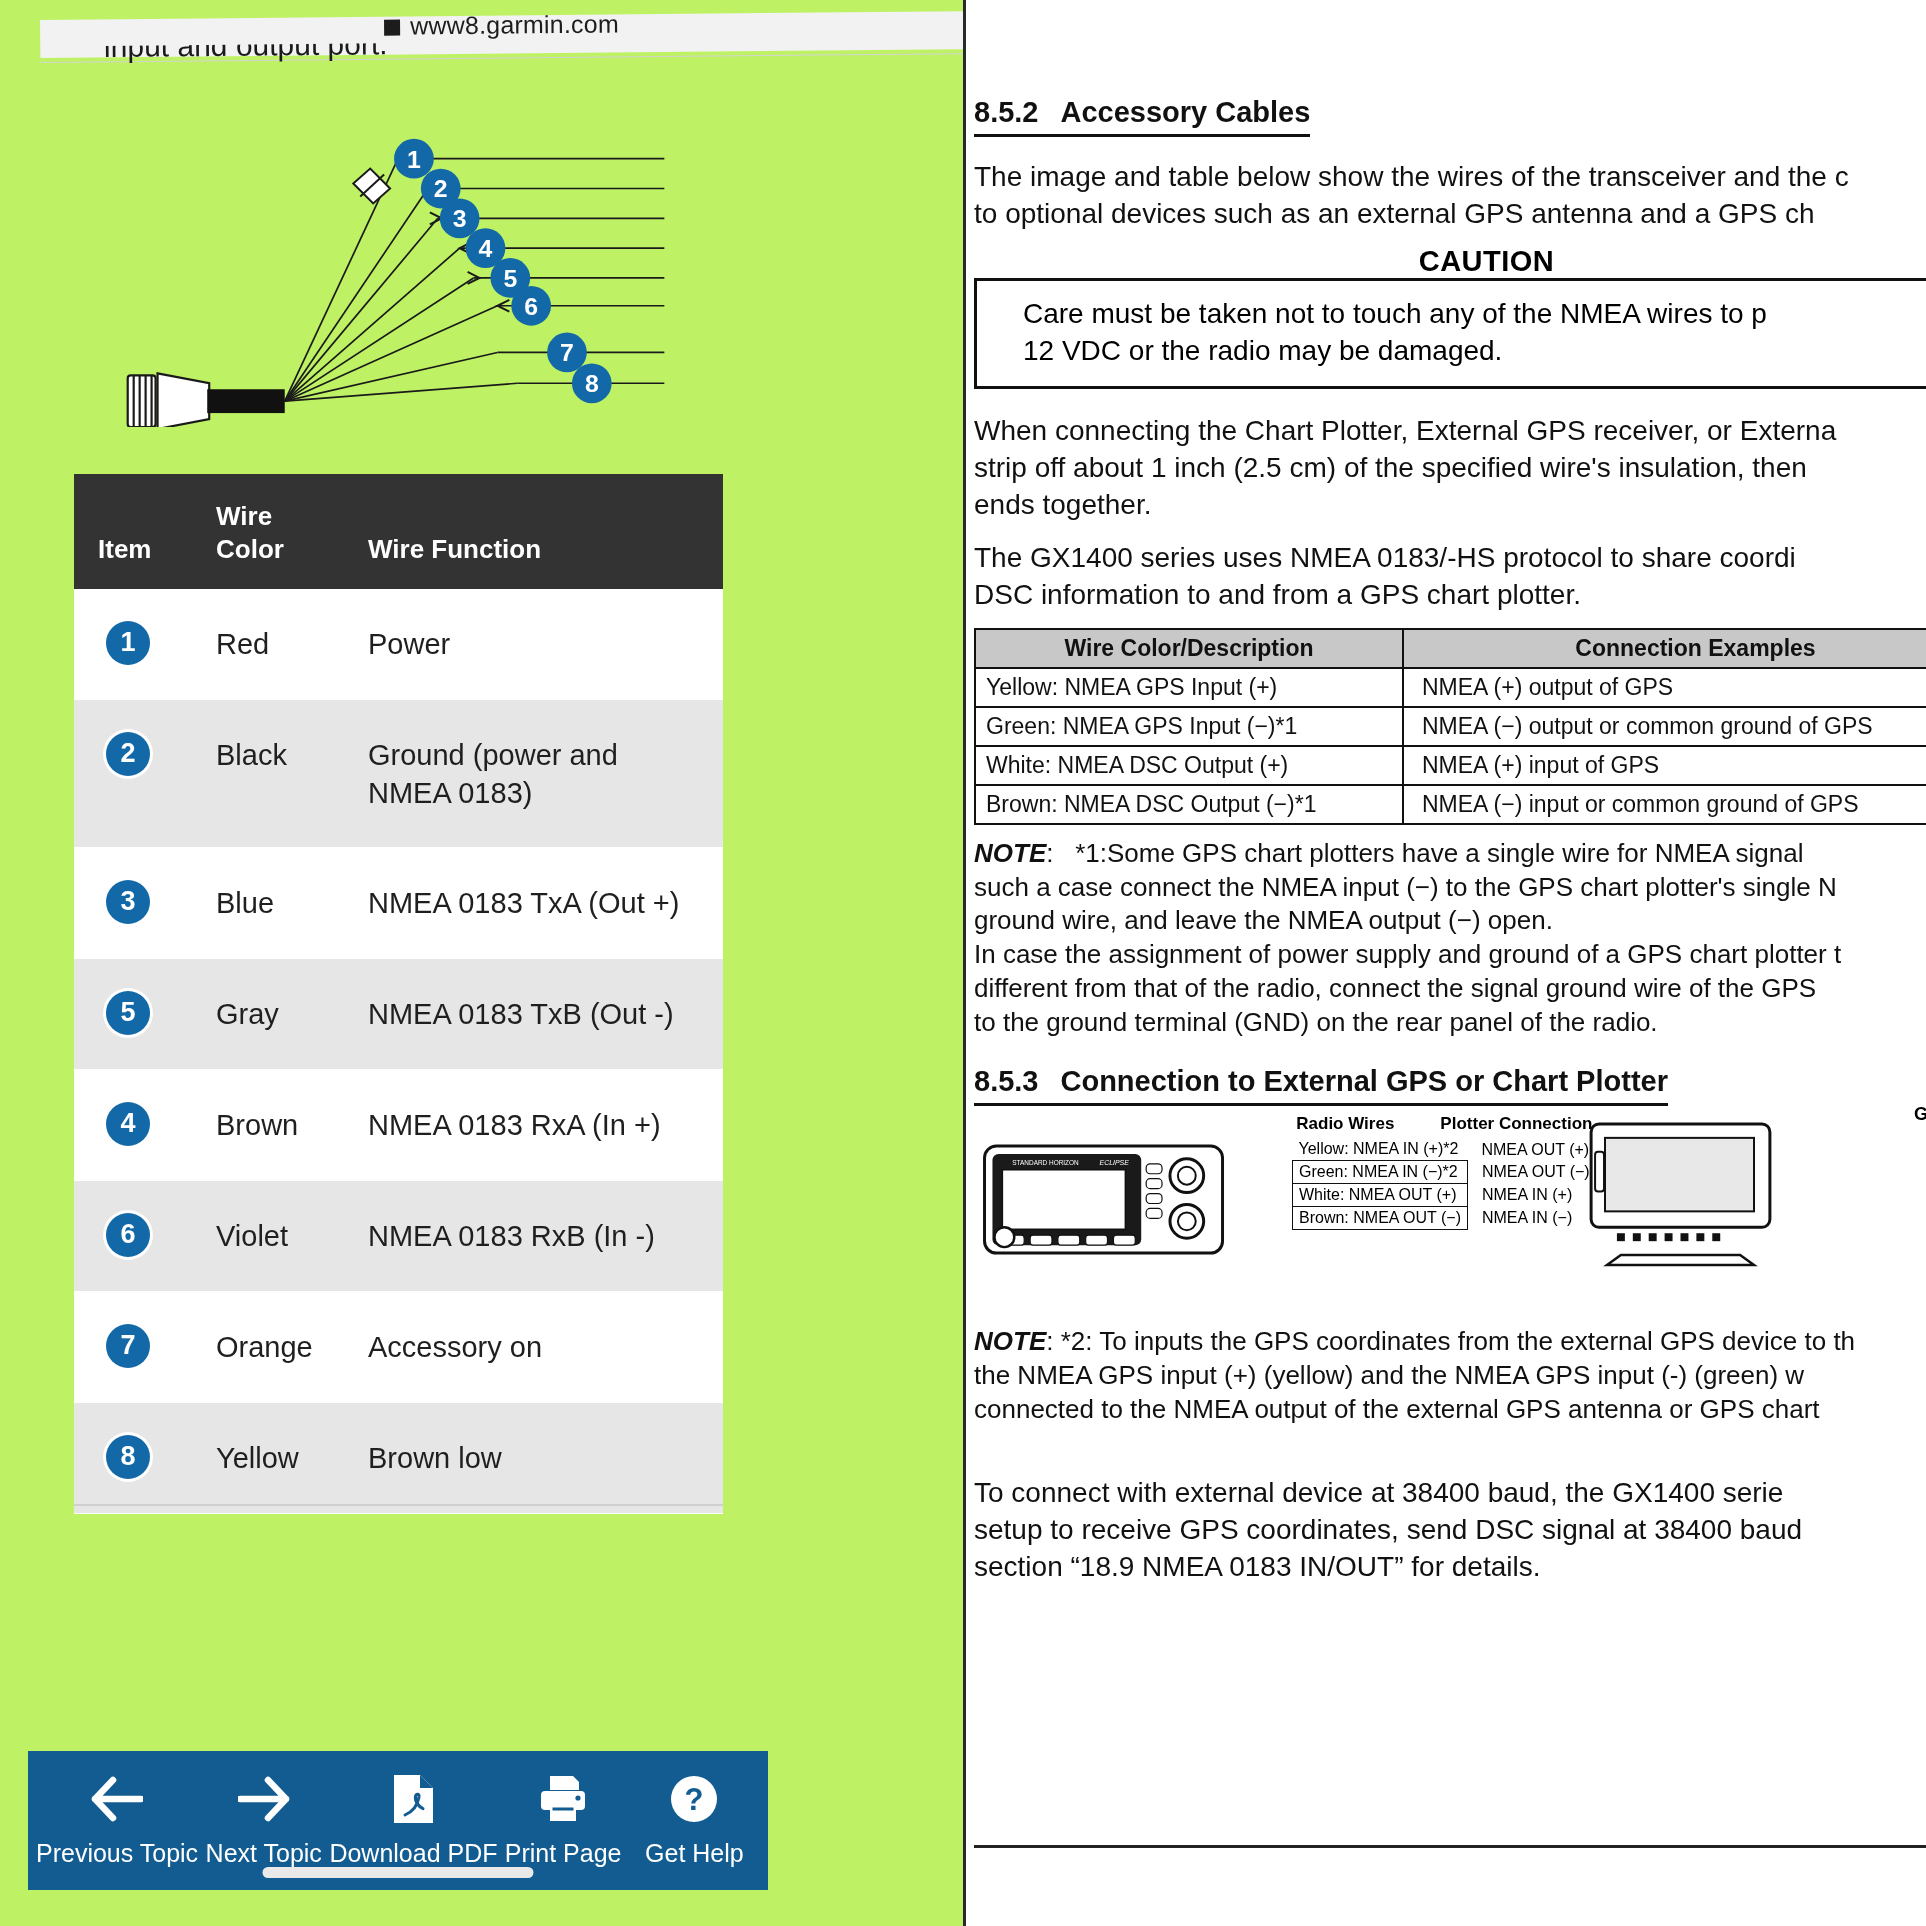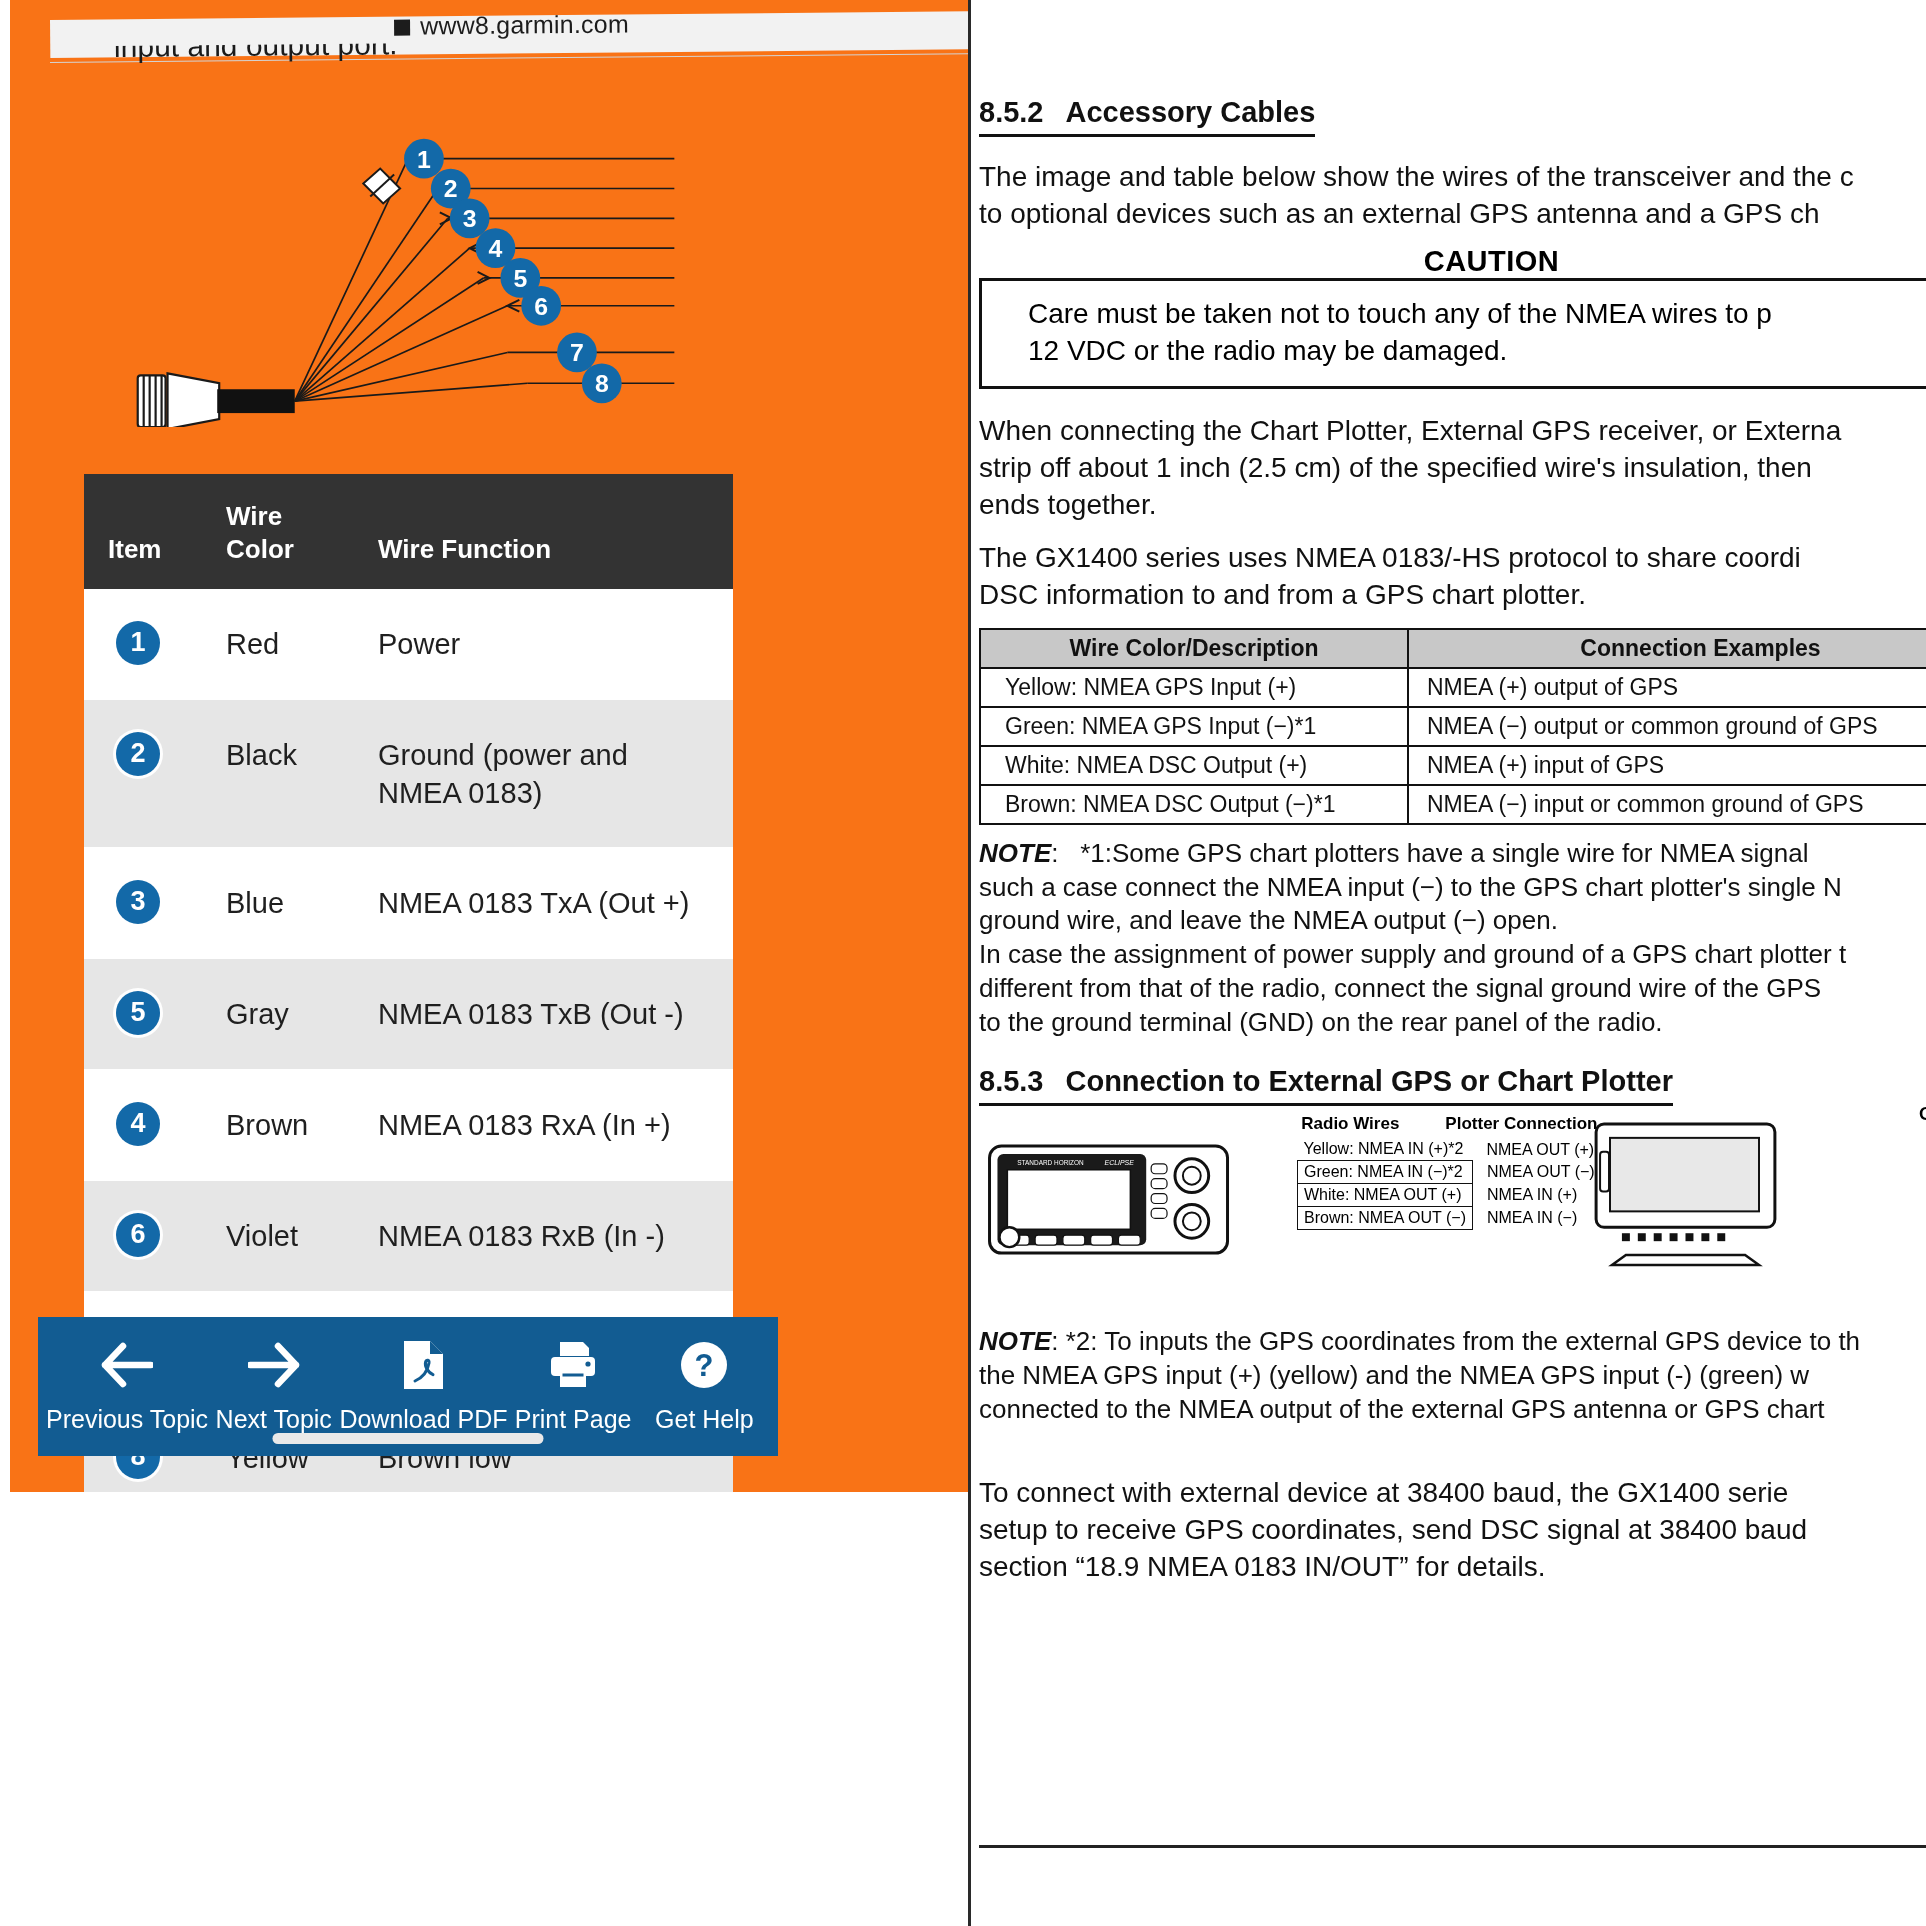--- a/index.html
+++ b/index.html
@@ -8,24 +8,23 @@
     width: 1926px; height: 1926px;
     font-family: "Liberation Sans", sans-serif;
     background: #ffffff;
     overflow: hidden;
   }
   .screen { position: relative; width: 1926px; height: 1926px; display: flex; }
 
   
   .left-pane {
     position: relative;
-    width: 963px; height: 1492px;
-    background: #f97316;
+    width: 963px; height: 1926px;
+    background: #bef264;
     overflow: hidden;
-    margin-left: 10px;
   }
 
   
   .browser-bar {
     position: absolute; left: 40px; top: 20px;
     width: 923px; height: 38px;
     background: #f2f2f2;
     transform: rotate(-0.55deg);
     transform-origin: left top;
     display: flex; align-items: center; justify-content: center;
@@ -155,21 +154,21 @@
   }
   .caution-box {
     border: 3px solid #111; border-right: none;
     padding: 14px 18px 16px 46px;
   }
   .caution-box p { font-size: 28px; line-height: 1.34; white-space: nowrap; }
 
   
   .mini-table { border-collapse: collapse; width: 1015px; }
   .mini-table th, .mini-table td {
-    border: 2px solid #111; font-size: 23px; padding: 5px 24px; color: #111;
+    border: 2px solid #111; font-size: 23px; padding: 5px 10px; color: #111;
   }
   .mini-table th { background: #c8c8c8; text-align: center; font-weight: bold; }
   .mini-table td.c1 { width: 428px; }
   .mini-table td.c2 { padding-left: 18px; }
 
   .note-blk { font-size: 26px; line-height: 1.3; color: #111; white-space: nowrap; }
   .note-blk b { font-style: italic; }
 
   .sub-ul {
     font-size: 28px; color: #111; font-style: italic;

